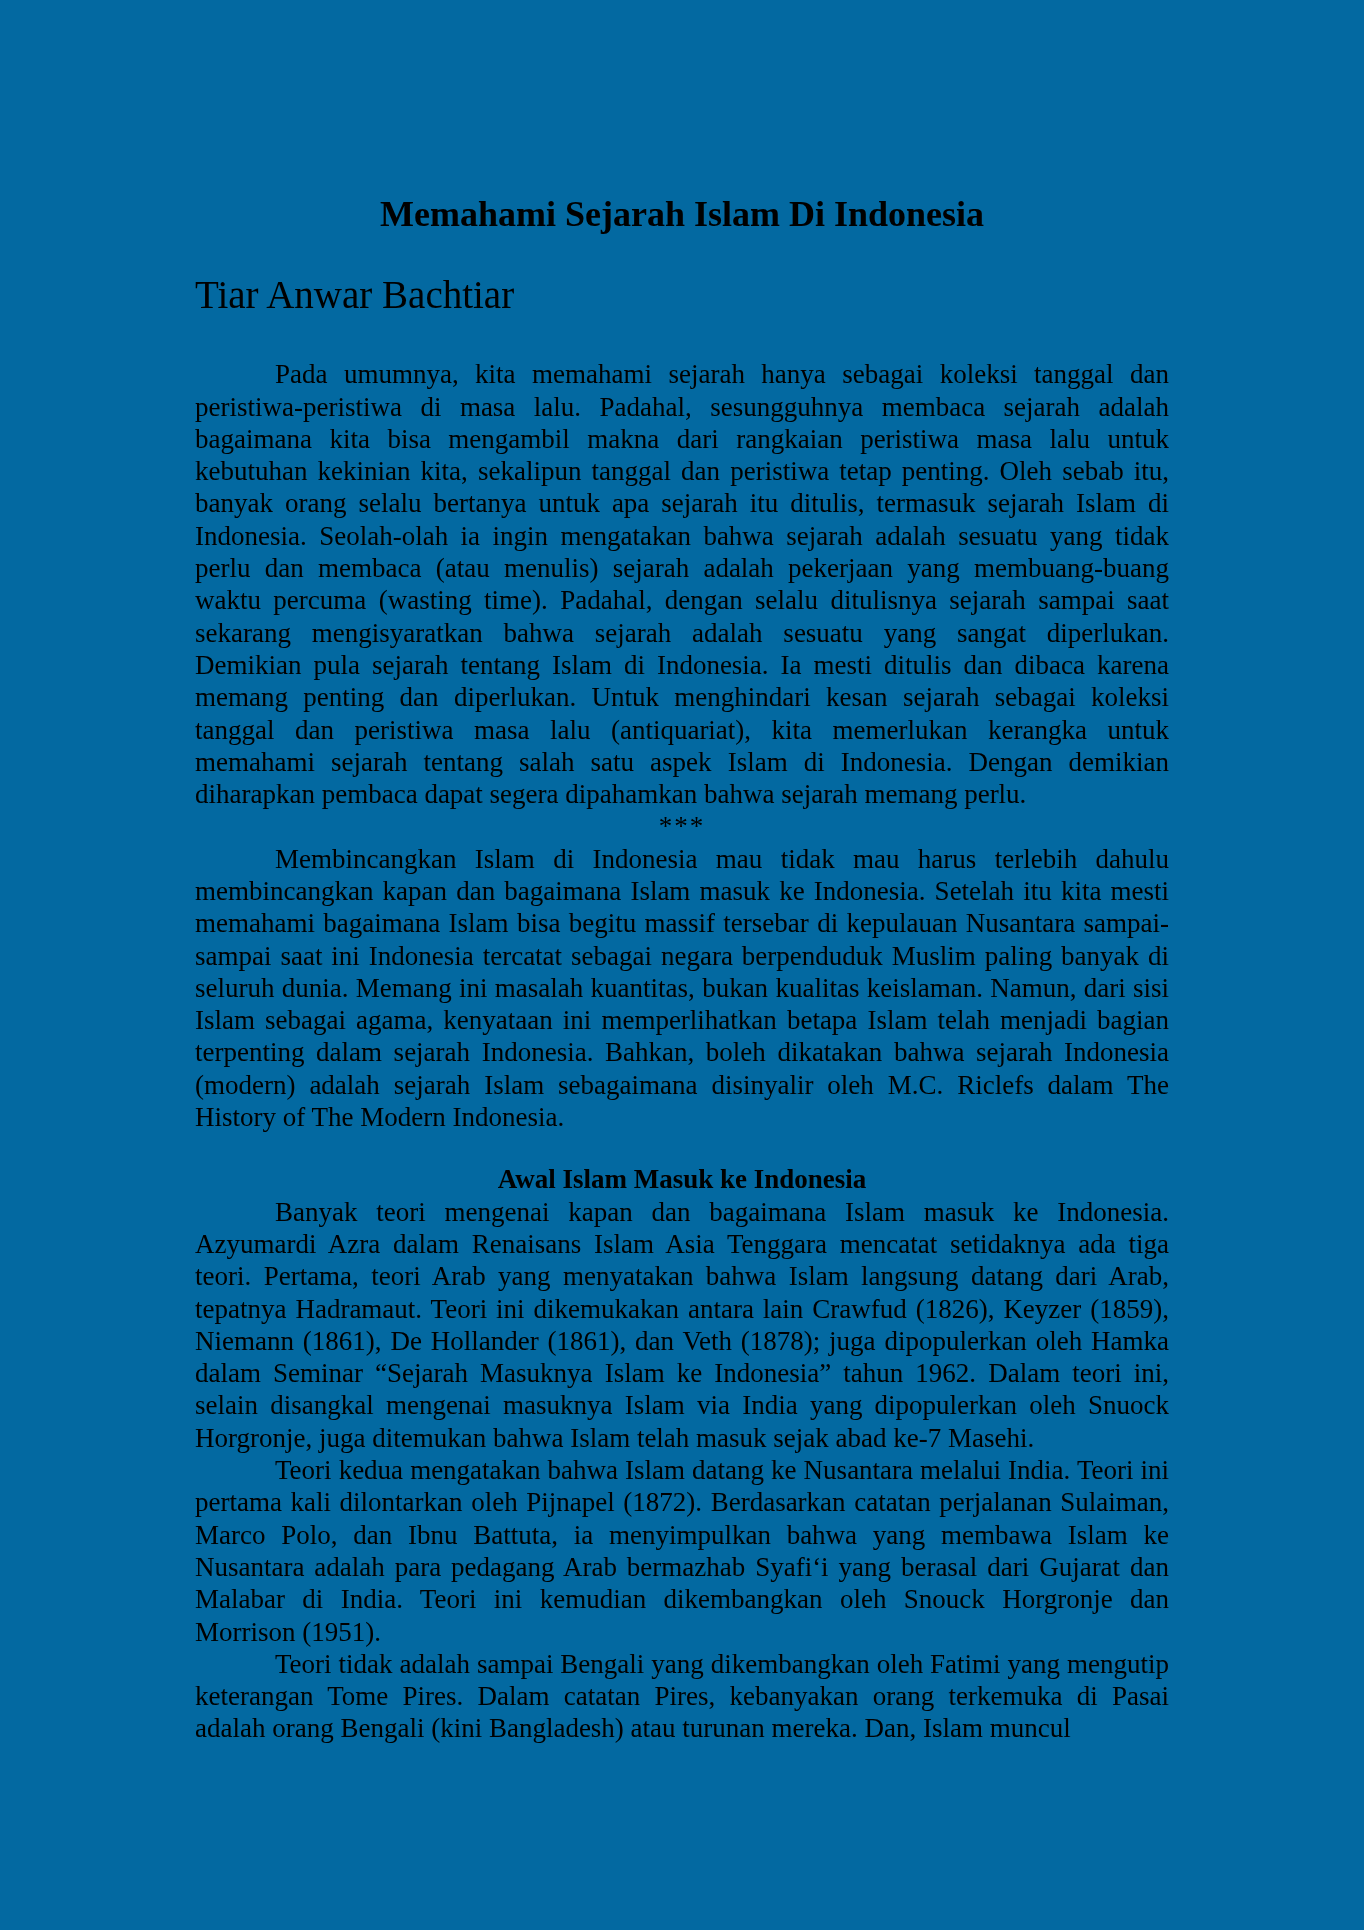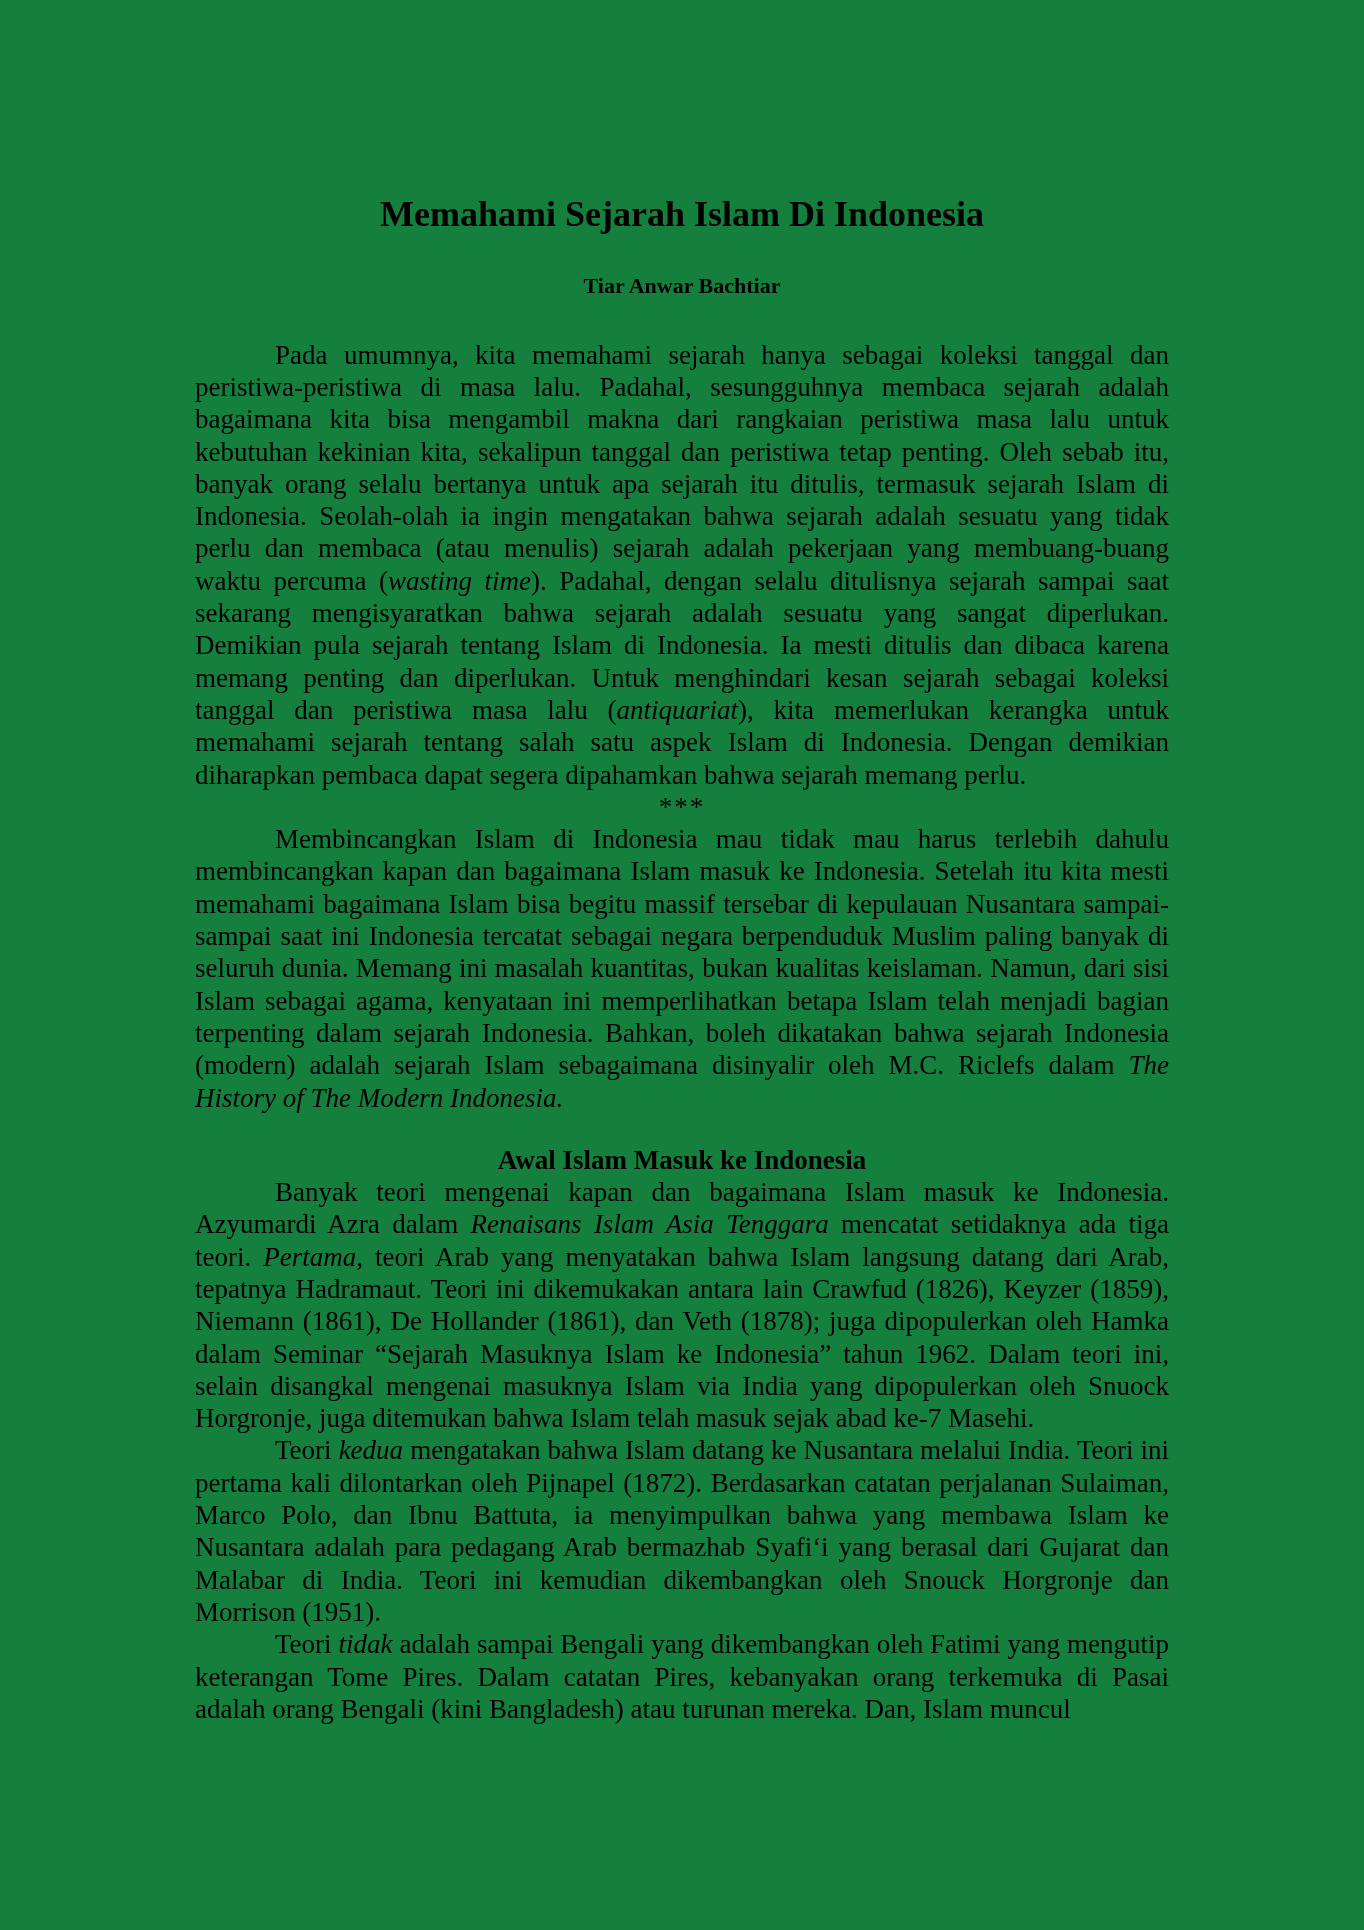--- a/index.html
+++ b/index.html
@@ -1,38 +1,38 @@
 <!DOCTYPE html>
 <html><head>
 <meta charset="utf-8">
 <style>
   html, body { margin:0; padding:0; background:#ffffff; }
   .page {
     position: relative;
     width: 1364px;
     height: 1930px;
-    background: #15803d;
+    background: #0369a1;
     color: #000000;
     font-family: "Liberation Serif", "DejaVu Serif", serif;
     box-sizing: border-box;
     padding: 194px 195px 0 195px;
     overflow: hidden;
   }
   .title {
     font-size: 36px;
     line-height: 1.15;
     font-weight: 700;
     text-align: center;
     margin: 0;
   }
   .author {
-    font-size: 22px;
+    font-size: 39px;
     line-height: 1.15;
-    font-weight: 700;
-    text-align: center;
+    font-weight: 400;
+    text-align: left;
     margin: 38px 0 0 0;
   }
   .content {
     margin-top: 40px;
     font-size: 27px;
     line-height: 32.3px;
     text-align: justify;
   }
   .content p.para {
     margin: 0;
@@ -45,21 +45,21 @@
     letter-spacing: 2px;
   }
   .content h3.heading {
     font-size: 27px;
     line-height: 32.3px;
     font-weight: 700;
     text-align: center;
     text-indent: 0;
     margin: 30px 0 0 0;
   }
-  .italic { font-style: italic; }
+  .italic { }
 </style>
 </head>
 <body>
 
 <div class="page">
   <h1 class="title">Memahami Sejarah Islam Di Indonesia</h1>
   <h2 class="author">Tiar Anwar Bachtiar</h2>
   <div class="content" id="content">
       <p class="para"><span>Pada umumnya, kita memahami sejarah hanya sebagai koleksi tanggal dan peristiwa-peristiwa di masa lalu. Padahal, sesungguhnya membaca sejarah adalah bagaimana kita bisa mengambil makna dari rangkaian peristiwa masa lalu untuk kebutuhan kekinian kita, sekalipun tanggal dan peristiwa tetap penting. Oleh sebab itu, banyak orang selalu bertanya untuk apa sejarah itu ditulis, termasuk sejarah Islam di Indonesia. Seolah-olah ia ingin mengatakan bahwa sejarah adalah sesuatu yang tidak perlu dan membaca (atau menulis) sejarah adalah pekerjaan yang membuang-buang waktu percuma (</span><span class="italic">wasting time</span><span>). Padahal, dengan selalu ditulisnya sejarah sampai saat sekarang mengisyaratkan bahwa sejarah adalah sesuatu yang sangat diperlukan. Demikian pula sejarah tentang Islam di Indonesia. Ia mesti ditulis dan dibaca karena memang penting dan diperlukan. Untuk menghindari kesan sejarah sebagai koleksi tanggal dan peristiwa masa lalu (</span><span class="italic">antiquariat</span><span>), kita memerlukan kerangka untuk memahami sejarah tentang salah satu aspek Islam di Indonesia. Dengan demikian diharapkan pembaca dapat segera dipahamkan bahwa sejarah memang perlu.</span></p>
       <p class="separator">***</p>

